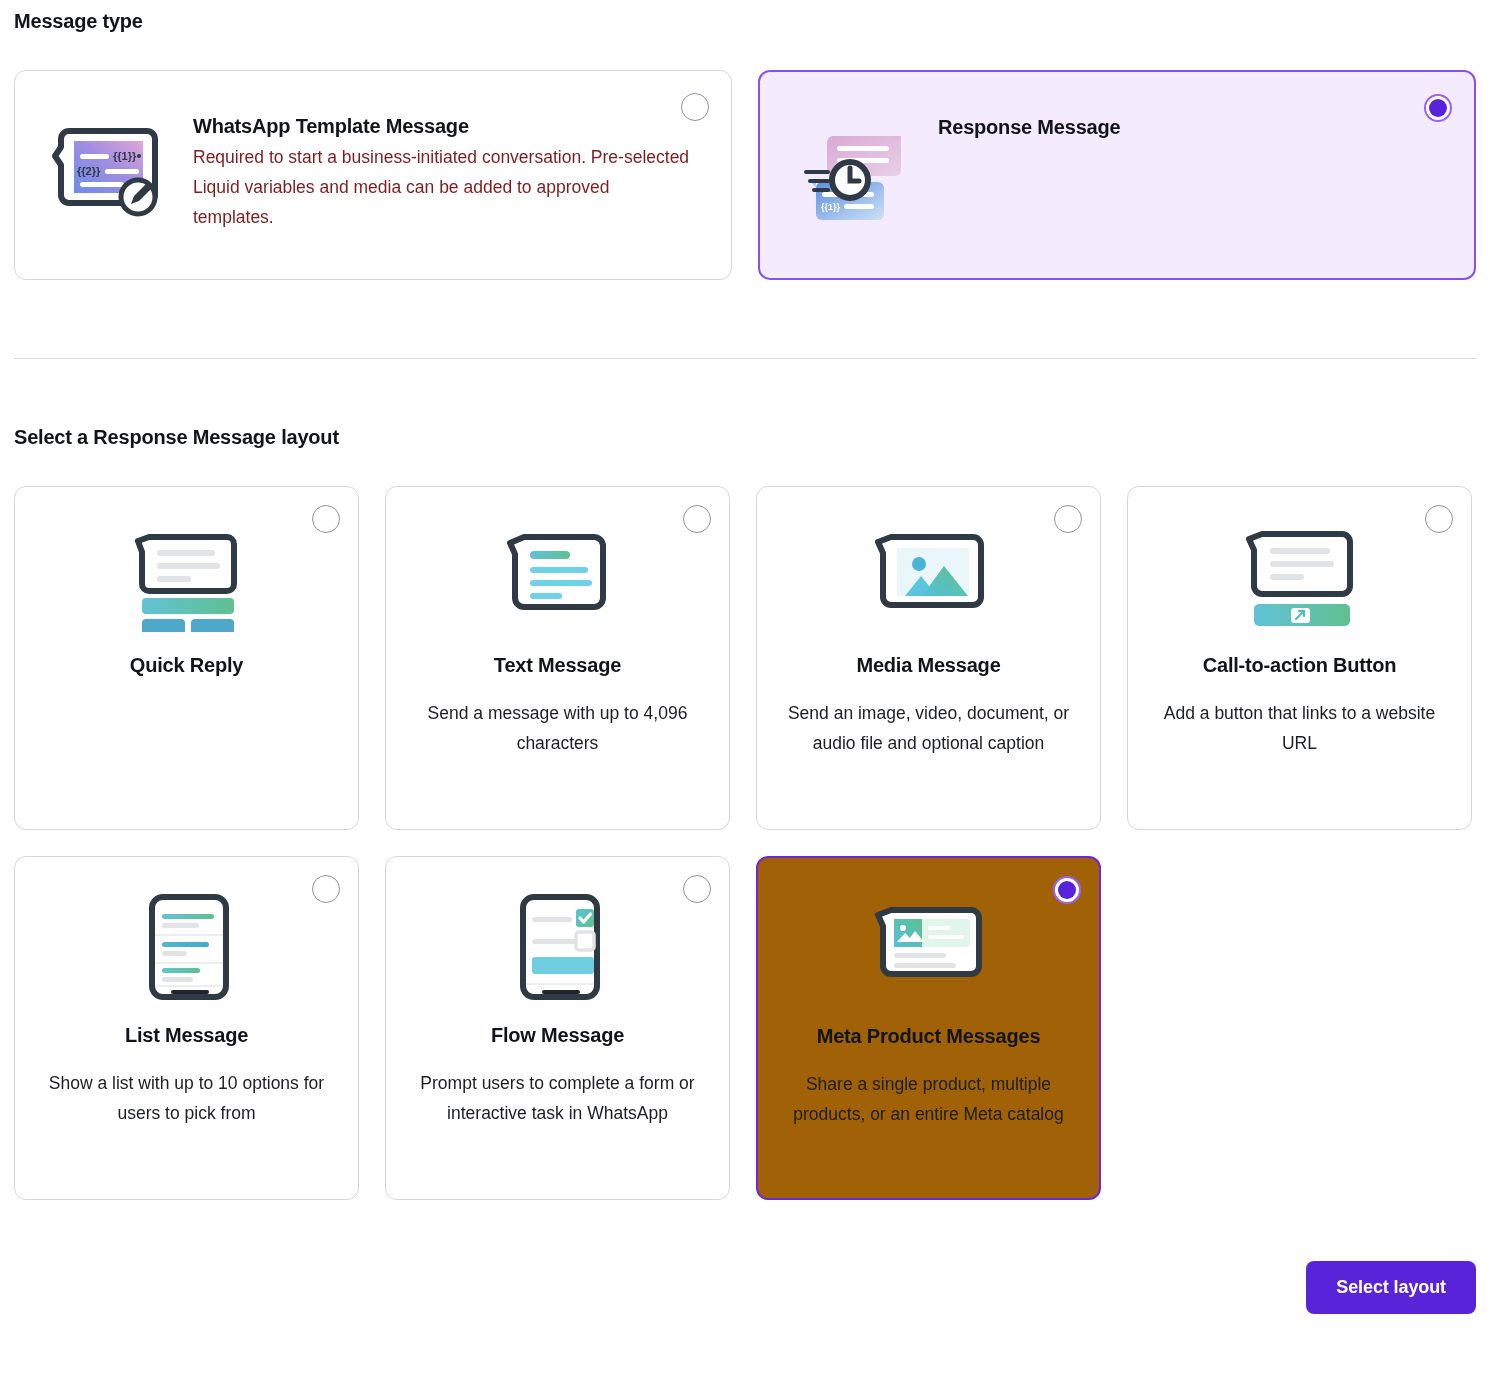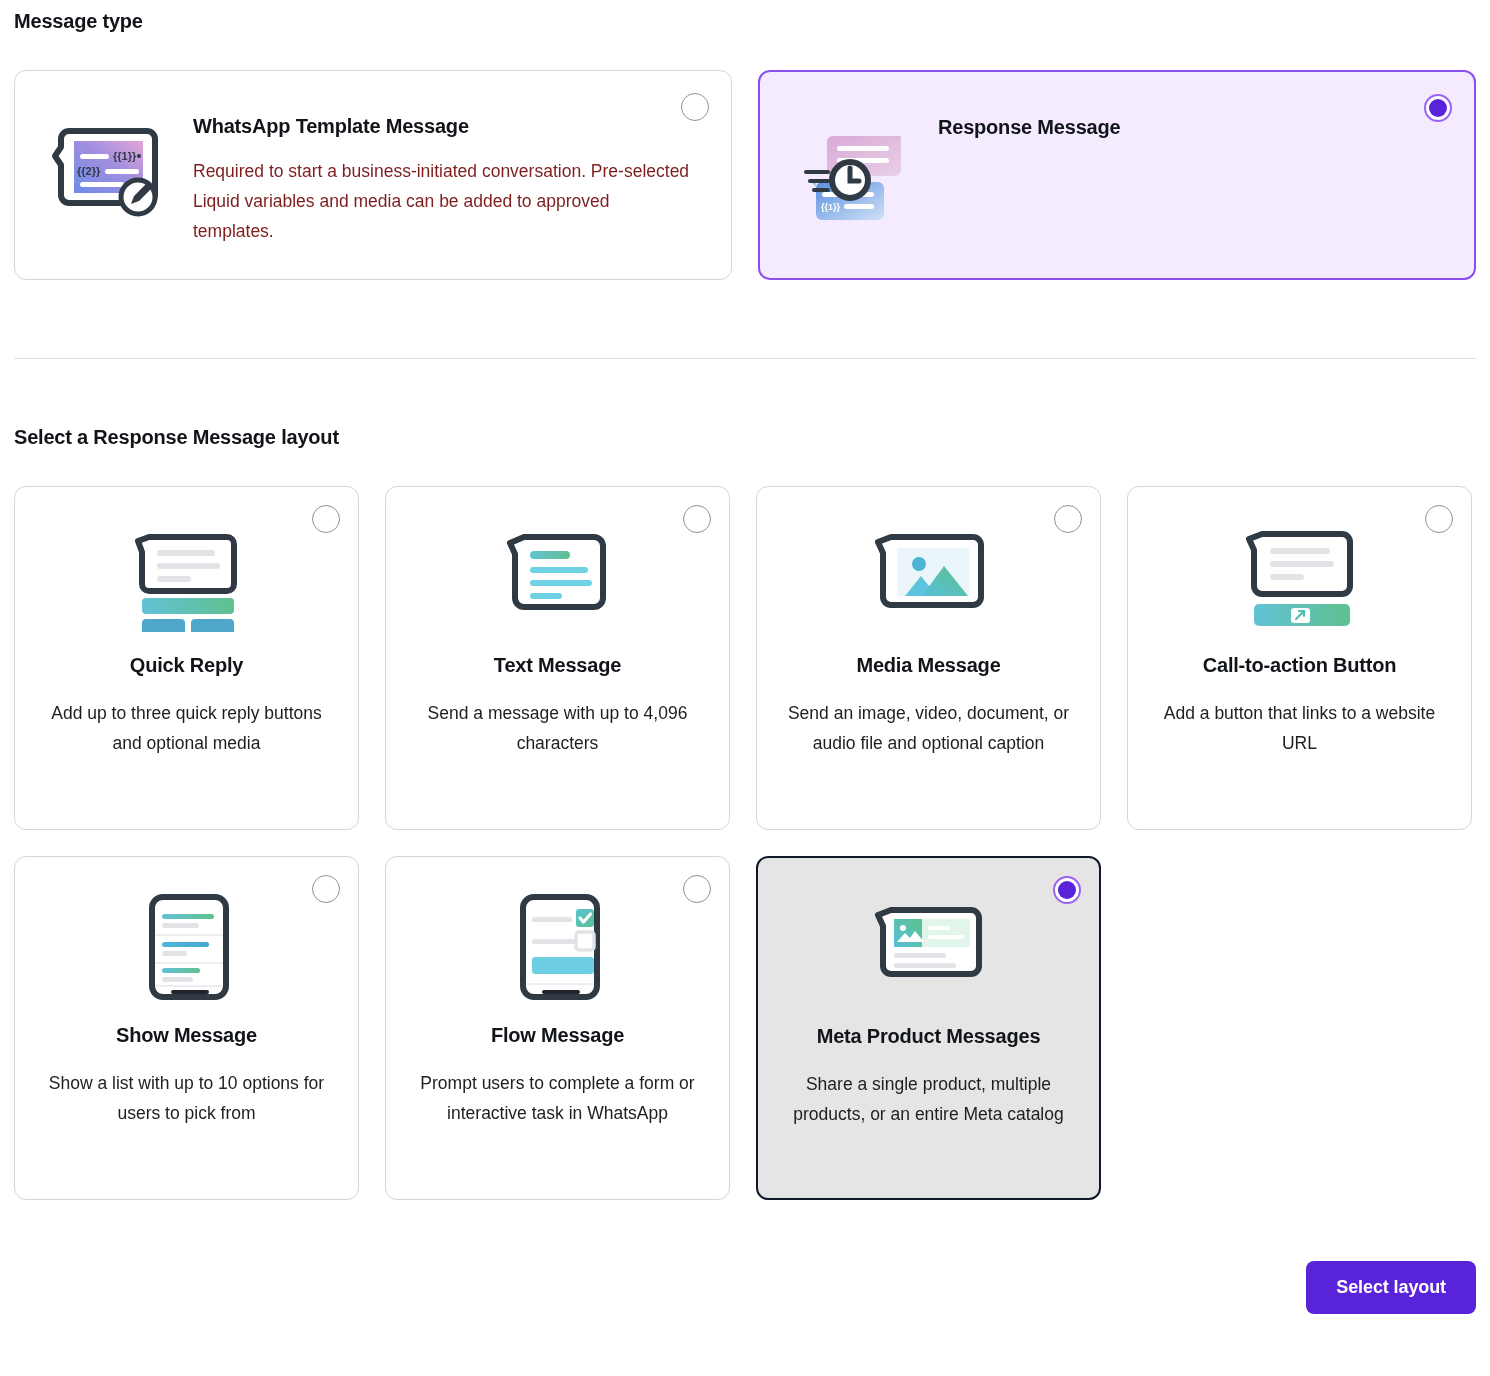--- a/index.html
+++ b/index.html
@@ -42,21 +42,21 @@
     cursor: pointer;
   }
   .type-card.selected {
     background: #f4ecfe;
     border: 2px solid #8b4ff0;
   }
   .type-icon { flex: 0 0 auto; width: 116px; height: 110px; margin-right: 26px; margin-top: 6px; }
   .type-text { padding-top: 2px; }
   .type-title {
     font-size: 20px; font-weight: bold; letter-spacing: -0.2px;
-    margin: 0 0 18px 0; color: #111418;
+    margin: 0 0 4px 0; color: #111418;
   }
   .type-desc {
     font-size: 17.5px; line-height: 30px; color: #7f1d1d; margin: 0; max-width: 500px;
   }
   .type-card.selected .type-desc { max-width: 520px; }
 
   
   .radio {
     position: absolute; top: 22px; right: 22px;
     width: 28px; height: 28px; border-radius: 50%;
@@ -84,22 +84,22 @@
     position: relative;
     height: 344px;
     border: 1px solid #d4d6da;
     border-radius: 12px;
     background: #fff;
     display: flex; flex-direction: column; align-items: center;
     padding: 34px 22px 0 22px;
     cursor: pointer;
   }
   .layout-card.selected {
-    background: #e5e5e5;
-    border: 2px solid #0f172a;
+    background: #a16207;
+    border: 2px solid #6d28d9;
   }
   .layout-icon {
     height: 110px; width: 120px;
     display: flex; align-items: center; justify-content: center;
     margin-bottom: 18px;
   }
   .layout-title {
     font-size: 20px; font-weight: bold; letter-spacing: -0.2px;
     text-align: left; color: #111418; margin: 0 0 16px 0; line-height: 33px;
   }
@@ -217,21 +217,20 @@
           <path d="M22 17 h78 a7 7 0 0 1 7 7 v40 a7 7 0 0 1 -7 7 h-78 a7 7 0 0 1 -7 -7 v-32 l-4 -11 z" fill="#ffffff" stroke="#2f3a45" stroke-width="6" stroke-linejoin="round"></path>
           <rect x="30" y="30" width="58" height="6" rx="3" fill="#e1e3e6"></rect>
           <rect x="30" y="43" width="63" height="6" rx="3" fill="#e1e3e6"></rect>
           <rect x="30" y="56" width="34" height="6" rx="3" fill="#e1e3e6"></rect>
           <rect x="15" y="78" width="92" height="16" rx="4" fill="url(#gTealGreen1)"></rect>
           <rect x="15" y="99" width="43" height="16" rx="4" fill="#4da8c9"></rect>
           <rect x="64" y="99" width="43" height="16" rx="4" fill="#4da8c9"></rect>
         </svg>
       </div>
       <p class="layout-title">Quick Reply</p>
-      <p class="layout-desc">Add up to three quick reply buttons and optional media</p>
     </div>
 
     <div class="layout-card">
       <div class="radio"></div>
       <div class="layout-icon">
         <svg viewBox="0 0 120 112" width="120" height="112">
           <defs>
             <linearGradient id="gTealGreen2" x1="0" y1="0" x2="1" y2="0">
               <stop offset="0%" stop-color="#62c2d6"></stop>
               <stop offset="100%" stop-color="#5fc08f"></stop>
@@ -316,21 +315,21 @@
           <line x1="28" y1="45" x2="96" y2="45" stroke="#eceef0" stroke-width="2"></line>
           <rect x="35" y="52" width="47" height="5" rx="2.5" fill="url(#gL2)"></rect>
           <rect x="35" y="61" width="25" height="5" rx="2.5" fill="#e1e3e6"></rect>
           <line x1="28" y1="73" x2="96" y2="73" stroke="#eceef0" stroke-width="2"></line>
           <rect x="35" y="78" width="38" height="5" rx="2.5" fill="url(#gL3)"></rect>
           <rect x="35" y="87" width="31" height="5" rx="2.5" fill="#e1e3e6"></rect>
           <line x1="28" y1="96" x2="96" y2="96" stroke="#eceef0" stroke-width="2"></line>
           <rect x="44" y="100" width="38" height="4" rx="2" fill="#20252b"></rect>
         </svg>
       </div>
-      <p class="layout-title">Show Message</p>
+      <p class="layout-title">List Message</p>
       <p class="layout-desc">Show a list with up to 10 options for users to pick from</p>
     </div>
 
     <div class="layout-card">
       <div class="radio"></div>
       <div class="layout-icon">
         <svg viewBox="0 0 120 112" width="120" height="112">
           <defs>
             <linearGradient id="gChk" x1="0" y1="0" x2="1" y2="1">
               <stop offset="0%" stop-color="#5ac4d6"></stop>

